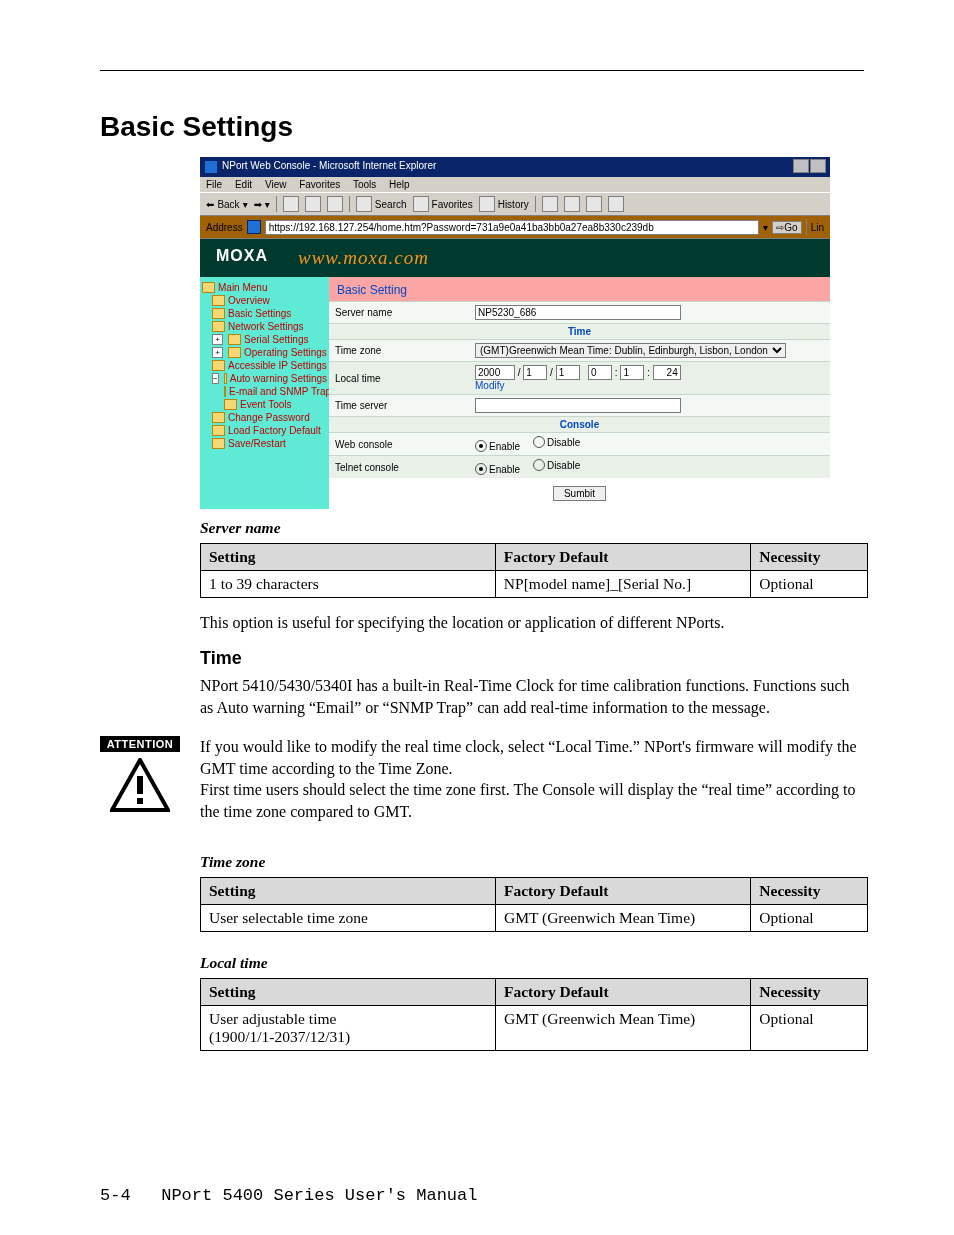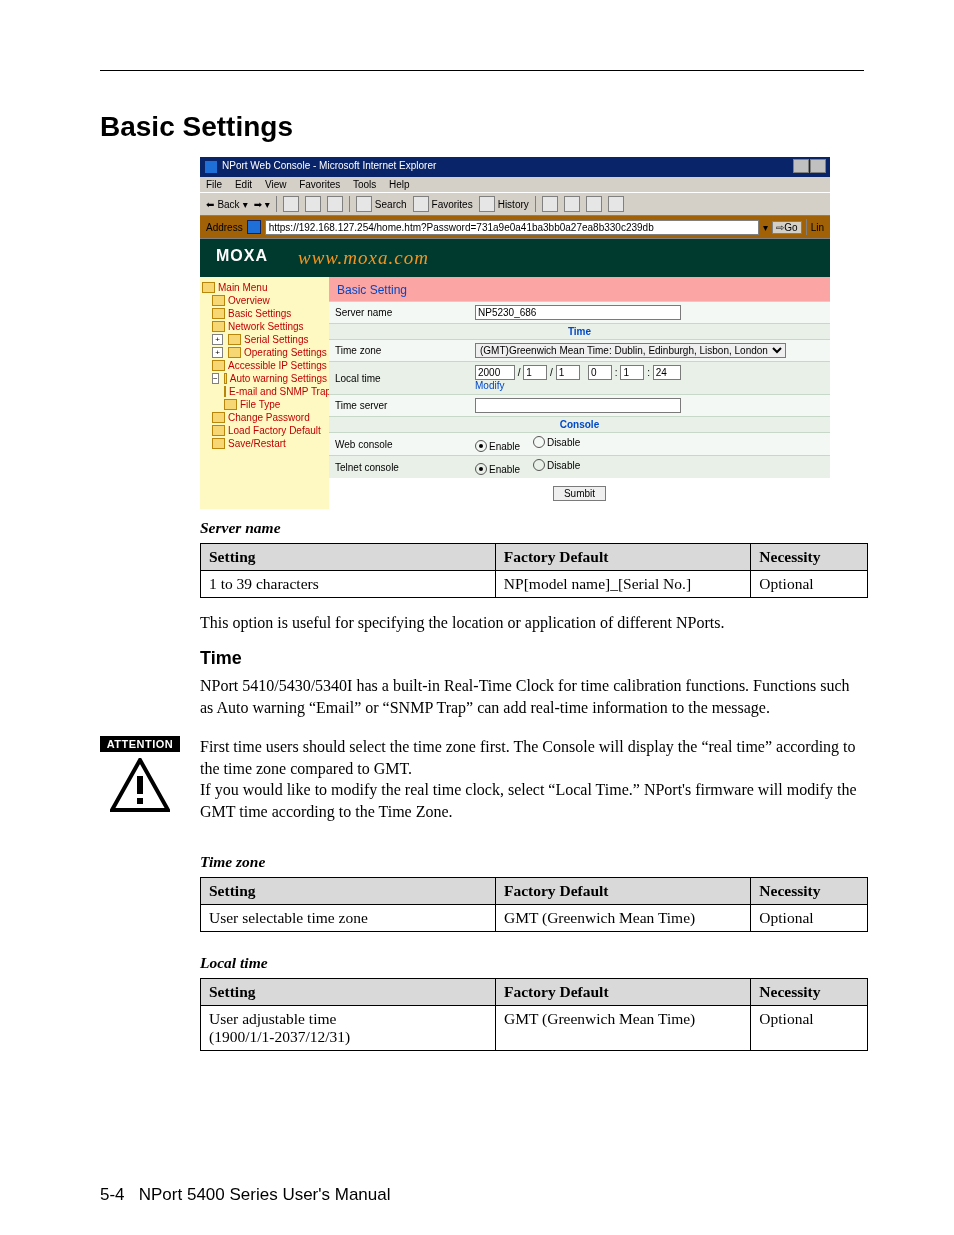--- a/index.html
+++ b/index.html
@@ -33,21 +33,21 @@
 .tb-btn{display:inline-flex;align-items:center;gap:3px;color:#000}
 .tb-ico{width:14px;height:14px;display:inline-block;border:1px solid #808080;background:#e6e6e6}
 .tb-sep{width:1px;height:16px;background:#808080;display:inline-block}
 .addrbar{background:#a16207;padding:3px 6px;border-bottom:1px solid #808080;display:flex;align-items:center;gap:4px}
 .addr-input{flex:1;background:#fff;border:1px solid #808080;padding:1px 3px;white-space:nowrap;overflow:hidden}
 .go-btn{display:inline-block;background:#d4d0c8;border:1px solid #808080;padding:0 3px}
 .brand{background:#003a2e;color:#fff;padding:8px 16px;display:flex;gap:30px}
 .brand .logo{font-family:Arial,sans-serif;font-weight:700;font-size:16px;letter-spacing:1px}
 .brand .url{color:#f7941d;font-style:italic;font-family:Georgia,serif;font-size:19px;letter-spacing:1px}
 .shot-body{display:flex;background:#fff}
-.nav{width:125px;background:#fef9c3;padding:4px 2px;font-size:10px}
+.nav{width:125px;background:#5eead4;padding:4px 2px;font-size:10px}
 .nav a{color:#c00000;text-decoration:none;display:flex;align-items:center;gap:3px;padding:1px 0;white-space:nowrap}
 .nav .root{color:#c00000}
 .nav .lvl1{padding-left:10px}
 .nav .lvl2{padding-left:22px}
 .fld{width:11px;height:9px;background:#f7d774;border:1px solid #b8860b;display:inline-block}
 .pm{width:9px;height:9px;border:1px solid #808080;display:inline-flex;align-items:center;justify-content:center;font-size:8px;line-height:1;color:#000;background:#fff;margin-right:2px}
 .content{flex:1;background:#fca5a5}
 .pg-title{color:#0048c8;font-size:12px;padding:6px 8px 4px 8px}
 .row{display:flex;align-items:center;border-top:1px solid #c8d8c8;padding:3px 6px}
 .row:nth-child(odd){background:#e8f0e8}
@@ -56,21 +56,21 @@
 .val{flex:1;font-size:10px}
 .val input[type=text]{font-size:10px;border:1px solid #7a7a7a;padding:1px 2px;background:#fff}
 .val select{font-size:10px;border:1px solid #7a7a7a;background:#efefef}
 .section-hdr{background:#e8f0e8;color:#0048c8;text-align:center;font-weight:700;font-size:10px;padding:2px 0;border-top:1px solid #c8d8c8}
 .modify{color:#0048c8;font-size:10px}
 .radio{display:inline-flex;align-items:center;gap:2px;margin-right:10px}
 .radio .dot{width:10px;height:10px;border:1px solid #555;border-radius:50%;display:inline-flex;align-items:center;justify-content:center}
 .radio .on::after{content:"";width:4px;height:4px;background:#000;border-radius:50%}
 .submit-row{text-align:center;padding:8px 0;background:#fff}
 .submit-btn{font-size:10px;border:1px solid #7a7a7a;background:#efefef;padding:1px 10px}
-.footer{position:absolute;bottom:30px;left:100px;font-family:Liberation Sans, sans-serif;font-size:17px}
+.footer{position:absolute;bottom:30px;left:100px;font-family:Liberation Mono, monospace;font-size:17px}
 </style>
 </head>
 <body>
 
 <div class="page">
   <div class="rule"></div>
   <h1 class="h1">Basic Settings</h1>
 
   <div class="shot">
     <div class="titlebar">
@@ -163,21 +163,21 @@
             <span class="pm">−</span>
             <span class="fld"></span>
             <span>Auto warning Settings</span>
           </a>
         <a class="lvl2">
             <span class="fld"></span>
             <span>E-mail and SNMP Trap</span>
           </a>
         <a class="lvl2">
             <span class="fld"></span>
-            <span>File Type</span>
+            <span>Event Tools</span>
           </a>
         <a class="lvl1">
             <span class="fld"></span>
             <span>Change Password</span>
           </a>
         <a class="lvl1">
             <span class="fld"></span>
             <span>Load Factory Default</span>
           </a>
         <a class="lvl1">
@@ -197,21 +197,21 @@
           <div class="val"><select><option>(GMT)Greenwich Mean Time: Dublin, Edinburgh, Lisbon, London</option></select></div>
         </div>
         <div class="row">
           <div class="lbl">Local time</div>
           <div class="val">
             <input type="text" style="width: 34px;" value="2000"> /
             <input type="text" style="width: 18px;" value="1"> /
             <input type="text" style="width: 18px;" value="1"> &nbsp;
             <input type="text" style="width: 18px;" value="0"> :
             <input type="text" style="width: 18px;" value="1"> :
-            <input type="text" style="width: 22px;" value="24"><br>
+            <input type="text" style="width: 22px; text-align: right;" value="24"><br>
             <span class="modify">Modify</span>
           </div>
         </div>
         <div class="row">
           <div class="lbl">Time server</div>
           <div class="val"><input type="text" style="width: 200px;" value=""></div>
         </div>
         <div class="section-hdr">Console</div>
         <div class="row">
           <div class="lbl">Web console</div>
@@ -271,22 +271,22 @@
       <div class="attn-label">ATTENTION</div>
       <div class="attn-icon">
         <svg width="60" height="54" viewBox="0 0 60 54">
             <polygon points="30,2 58,52 2,52" fill="none" stroke="#000" stroke-width="4"></polygon>
             <rect x="27" y="18" width="6" height="18" fill="#000"></rect>
             <rect x="27" y="40" width="6" height="6" fill="#000"></rect>
           </svg>
       </div>
     </div>
     <div class="attn-text">
+      <div>If you would like to modify the real time clock, select “Local Time.” NPort's firmware will modify the GMT time according to the Time Zone.</div>
       <div>First time users should select the time zone first. The Console will display the “real time” according to the time zone compared to GMT.</div>
-      <div>If you would like to modify the real time clock, select “Local Time.” NPort's firmware will modify the GMT time according to the Time Zone.</div>
     </div>
   </div>
 
   <div class="ind" style="margin-top:30px">
     <div class="caption">Time zone</div>
     <table class="tbl">
       <tbody>
           <tr>
             <th class="c1">Setting</th>
             <th class="c2">Factory Default</th>

